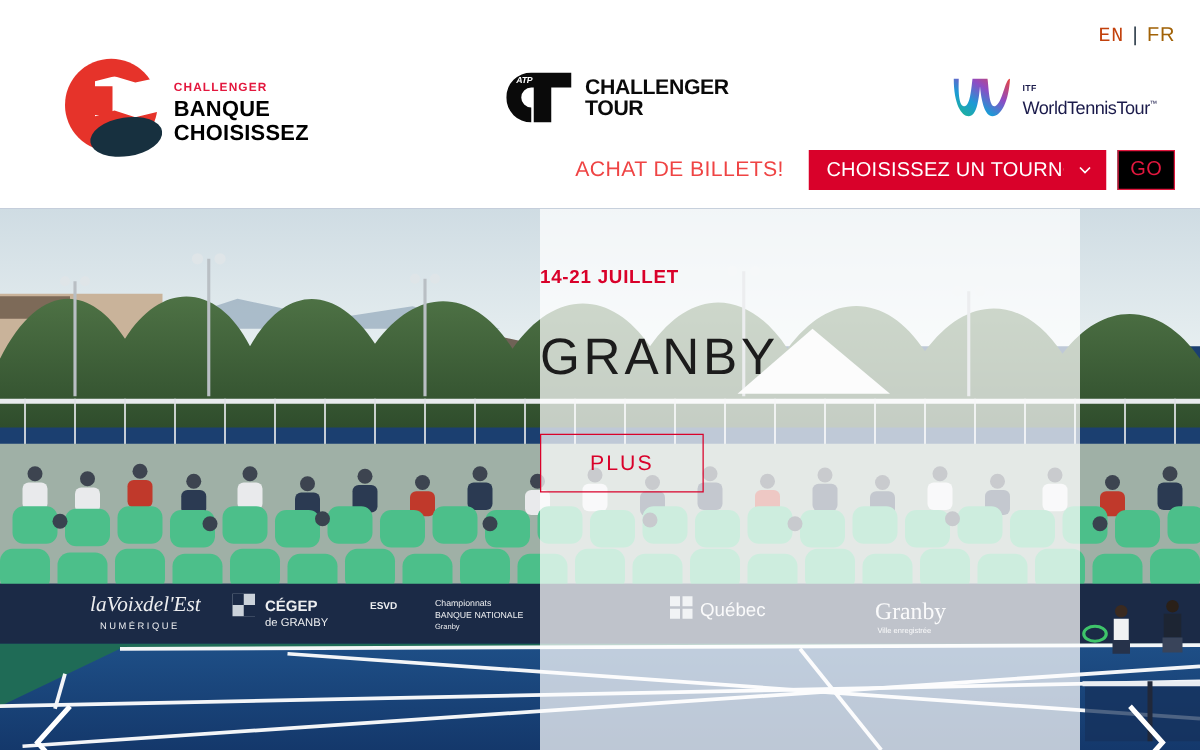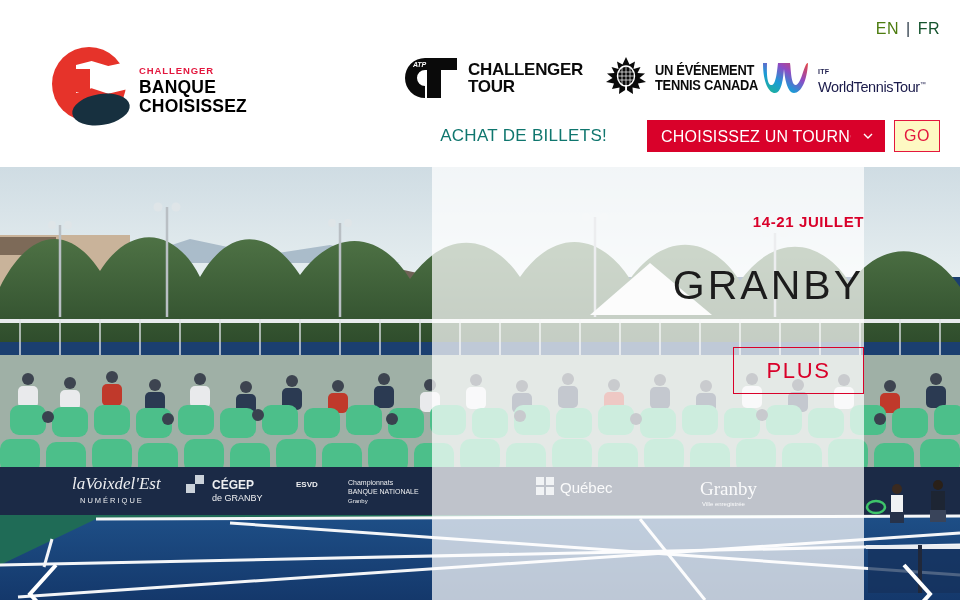--- a/index.html
+++ b/index.html
@@ -17,23 +17,23 @@
     height: 167px;
     background: #ffffff;
   }
 
   .lang-switch {
     position: absolute;
     top: 20px; right: 20px;
     display: flex; align-items: center; gap: 7px;
     font-size: 16px; letter-spacing: 0.5px;
   }
-  .lang-en { color: #4d7c0f; font-weight: 400; }
+  .lang-en { color: #c2410c; font-weight: 400; font-family: Liberation Mono, monospace; }
   .lang-sep { color: #2b3a47; }
-  .lang-fr { color: #14532d; font-weight: 400; }
+  .lang-fr { color: #a16207; font-weight: 400; }
 
   
   .bn-logo {
     position: absolute;
     left: 50px; top: 44px;
     display: flex; align-items: center; gap: 9px;
   }
   .bn-mark { position: relative; width: 80px; height: 84px; }
   .bn-circle {
     position: absolute; left: 2px; top: 3px;
@@ -121,23 +121,23 @@
   .itf-light { font-weight: 400; }
   .itf-tm { font-size: 6px; vertical-align: super; }
 
   
   .tickets-bar {
     position: absolute;
     right: 20px; top: 120px;
     display: flex; align-items: stretch; gap: 0;
   }
   .tickets-label {
-    color: #0f766e; font-size: 17px; letter-spacing: 0.3px;
+    color: #ef4444; font-size: 17px; letter-spacing: 0.3px;
     display: flex; align-items: center;
-    padding-right: 40px;
+    padding-right: 20px;
     white-space: nowrap;
   }
   .tourn-select {
     background: #d9012a;
     color: #ffffff;
     border: none;
     font-family: "Liberation Sans", sans-serif;
     font-size: 16px;
     letter-spacing: 0.2px;
     padding: 0 34px 0 14px;
@@ -152,21 +152,21 @@
   .select-chevron {
     position: absolute; right: 12px; top: 11px;
     width: 10px; height: 10px;
     pointer-events: none;
   }
   .go-button {
     margin-left: 9px;
     height: 32px;
     min-width: 39px;
     padding: 0 9px;
-    background: #fef9c3;
+    background: #000000;
     border: 1px solid #e3173e;
     color: #e3173e;
     font-family: "Liberation Sans", sans-serif;
     font-size: 16px;
     letter-spacing: 0.5px;
     cursor: pointer;
     display: flex; align-items: center; justify-content: center;
   }
 
   
@@ -189,21 +189,21 @@
     background: rgba(255,255,255,0.72);
     z-index: 4;
   }
 
   .hero-content {
     position: absolute;
     left: 432px; top: 0;
     width: 432px; height: 433px;
     z-index: 5;
     display: flex; flex-direction: column;
-    align-items: flex-end;
+    align-items: flex-start;
     padding-top: 46px;
   }
   .hero-date {
     color: #d9012a;
     font-size: 15px;
     font-weight: 700;
     letter-spacing: 0.6px;
   }
   .hero-city {
     margin-top: 32px;
@@ -212,21 +212,21 @@
     font-weight: 300;
     letter-spacing: 3px;
   }
   .hero-cta {
     margin-top: 38px;
     width: 131px; height: 47px;
     border: 1px solid #d9012a;
     background: transparent;
     color: #d9012a;
     font-family: "Liberation Sans", sans-serif;
-    font-size: 22px;
+    font-size: 17px;
     letter-spacing: 1.6px;
     cursor: pointer;
     display: flex; align-items: center; justify-content: center;
   }
 
   .arrow {
     position: absolute;
     top: 392px;
     width: 46px; height: 70px;
     z-index: 6;
@@ -266,41 +266,20 @@
         <path d="M0 20 A20 20 0 0 1 20 0 L52 0 L52 12 L36 12 L36 40 L22 40 L22 12 L20 12 A8 8 0 0 0 12 20 A8 8 0 0 0 20 28 L20 40 A20 20 0 0 1 0 20 Z" fill="#0a0a0a"></path>
       </svg>
       <span class="atp-badge">ATP</span>
     </span>
     <span class="atp-text-block">
       <div class="atp-l1">CHALLENGER</div>
       <div class="atp-l2">TOUR</div>
     </span>
   </a>
 
-  <a class="tc-logo">
-    <span class="tc-mark">
-      <svg width="42" height="44" viewBox="0 0 42 44">
-        <path d="M21 1 L24.5 8.5 L30 5.5 L28.5 13 L35.5 11 L32.5 17 L40 17.5 L34.5 22 L41 26 L33 27.5 L35 33 L27.5 31.5 L28 38 L21 33.5 L14 38 L14.5 31.5 L7 33 L9 27.5 L1 26 L7.5 22 L2 17.5 L9.5 17 L6.5 11 L13.5 13 L12 5.5 L17.5 8.5 Z" fill="#0a0a0a"></path>
-        <ellipse cx="21" cy="20" rx="8.5" ry="10" fill="none" stroke="#ffffff" stroke-width="1.4"></ellipse>
-        <g stroke="#ffffff" stroke-width="0.7">
-          <line x1="13" y1="16" x2="29" y2="16"></line>
-          <line x1="12.6" y1="20" x2="29.4" y2="20"></line>
-          <line x1="13" y1="24" x2="29" y2="24"></line>
-          <line x1="17" y1="10.6" x2="17" y2="29.4"></line>
-          <line x1="21" y1="10" x2="21" y2="30"></line>
-          <line x1="25" y1="10.6" x2="25" y2="29.4"></line>
-        </g>
-        <rect x="20.1" y="29" width="1.9" height="14" fill="#ffffff"></rect>
-      </svg>
-    </span>
-    <span class="tc-text">
-      <div class="tc-l1">UN ÉVÉNEMENT</div>
-      <div class="tc-l2">TENNIS CANADA</div>
-    </span>
-  </a>
 
   <a class="itf-logo">
     <span class="itf-mark">
       <svg width="52" height="40" viewBox="0 0 52 40">
         <defs>
           <linearGradient id="wg" x1="0" y1="1" x2="1" y2="0">
             <stop offset="0%" stop-color="#1db88a"></stop>
             <stop offset="35%" stop-color="#1c9ad6"></stop>
             <stop offset="65%" stop-color="#8e4bc4"></stop>
             <stop offset="100%" stop-color="#e8443f"></stop>

